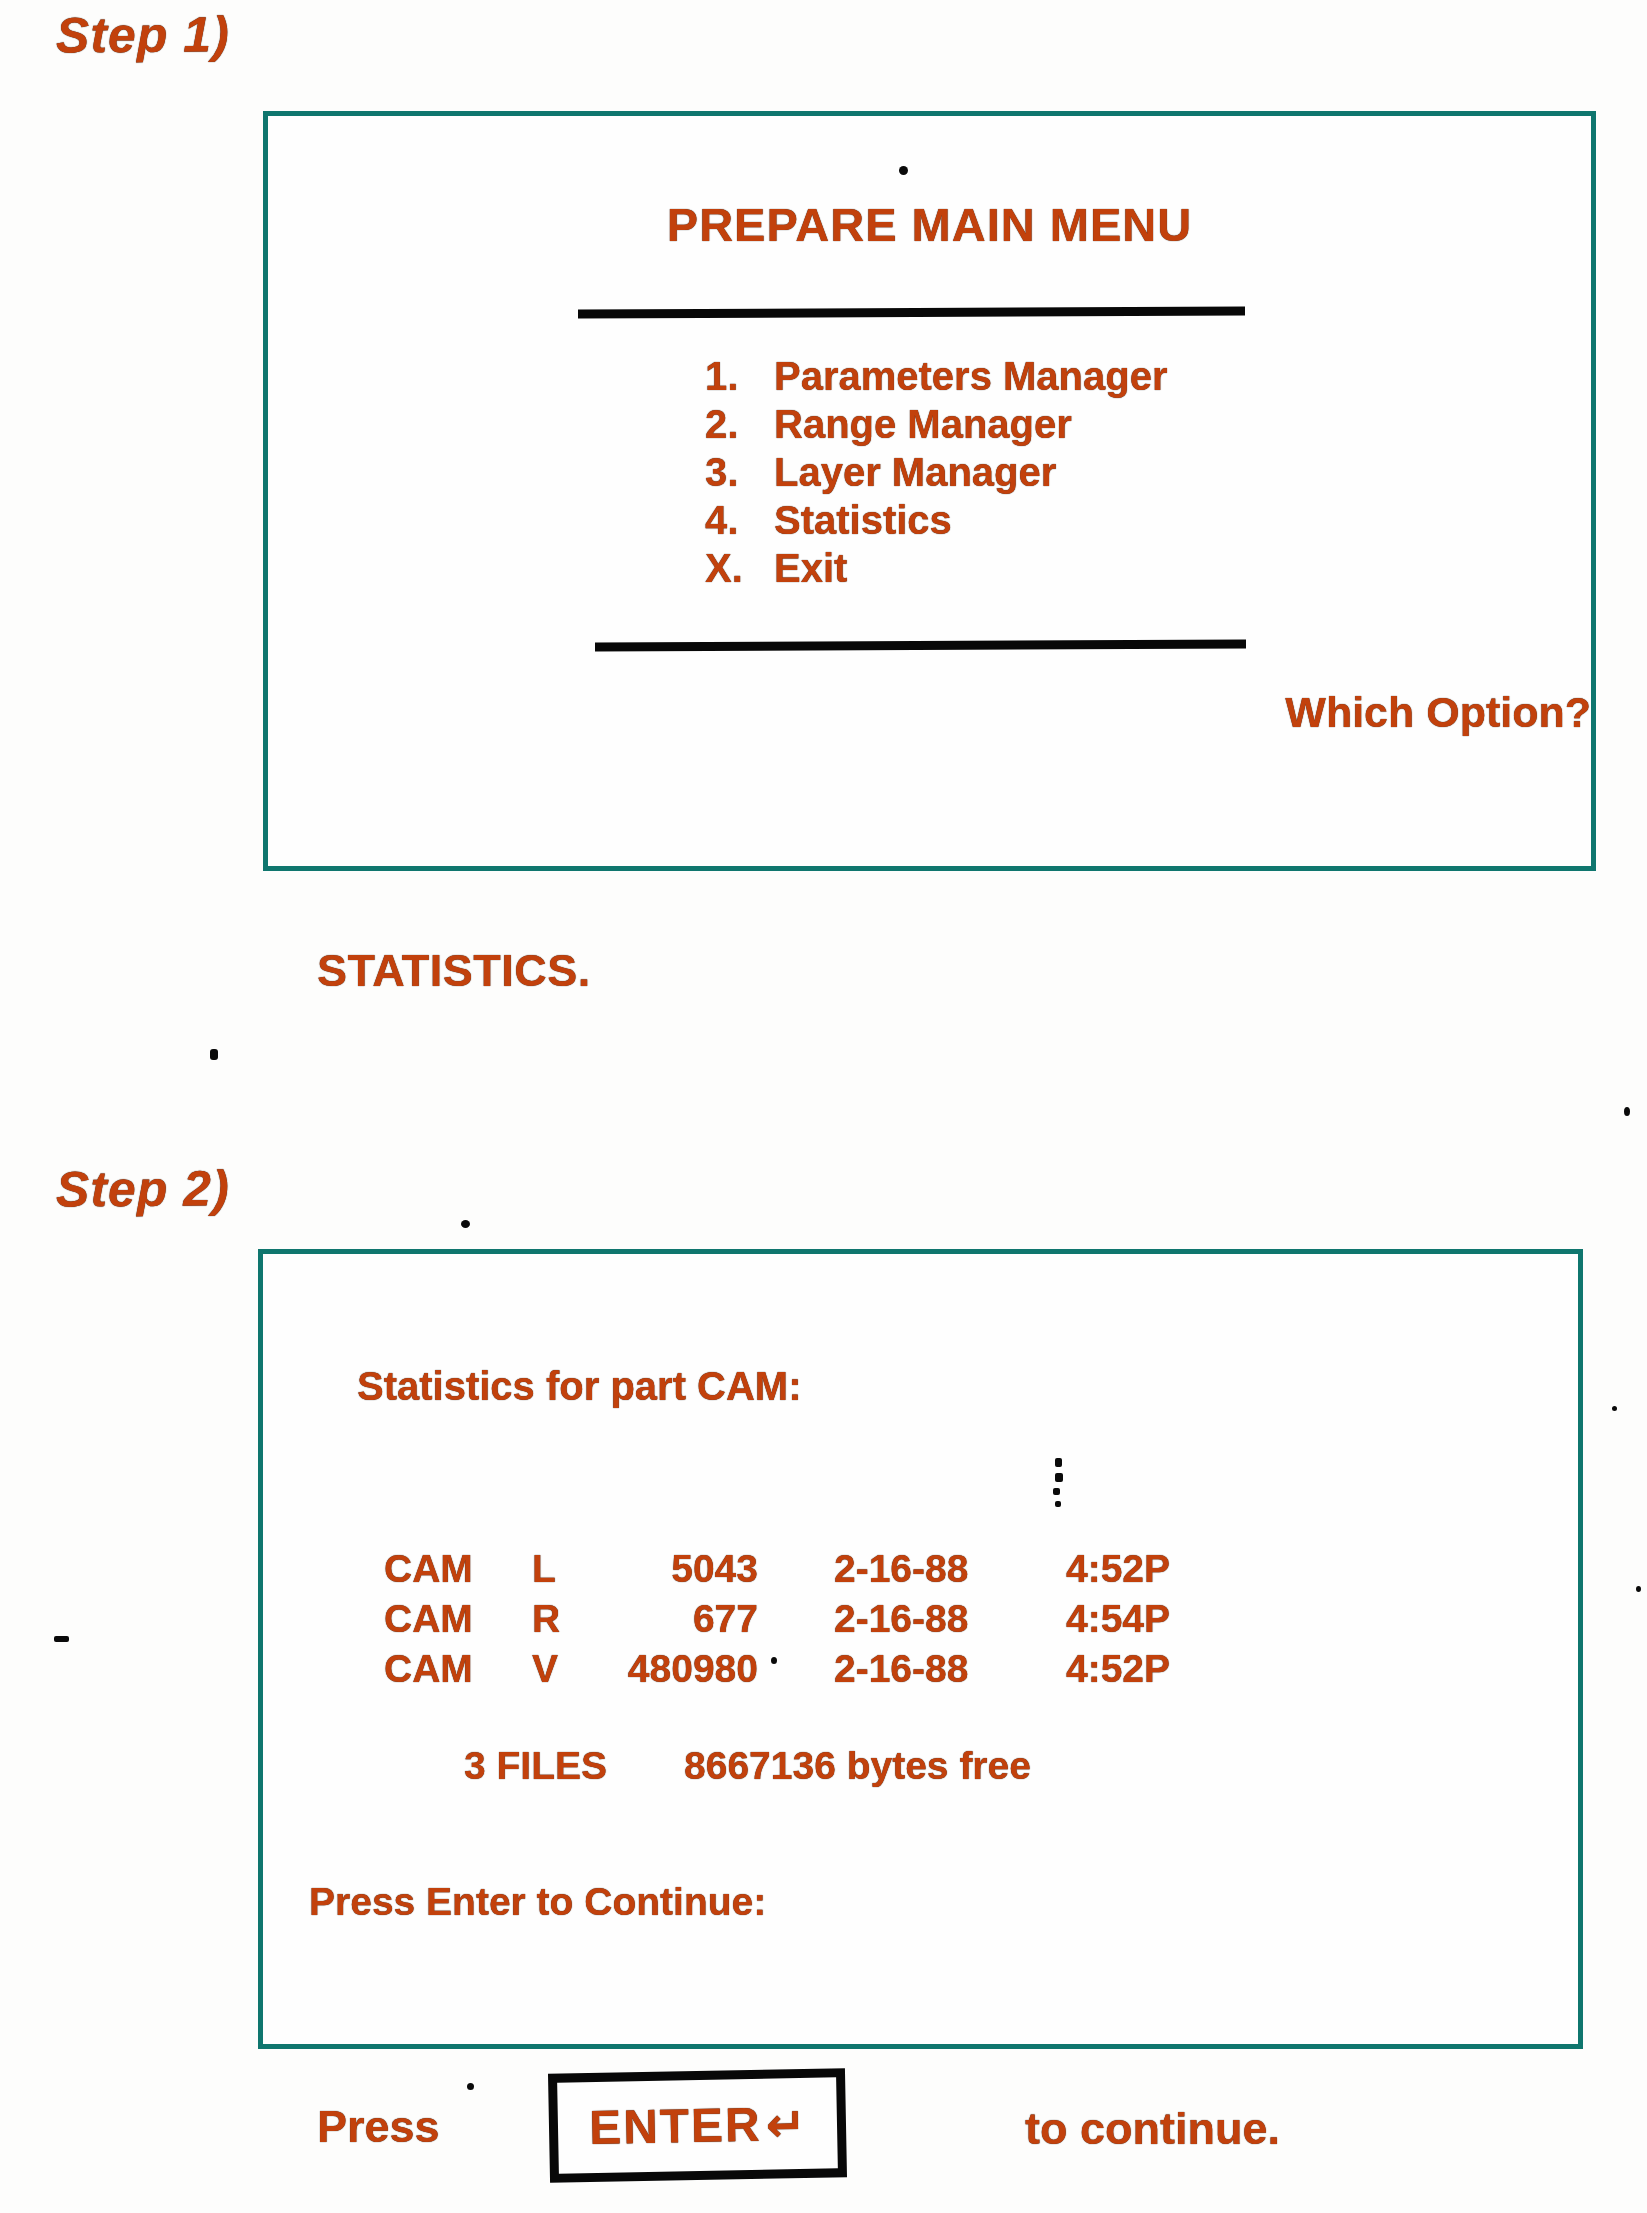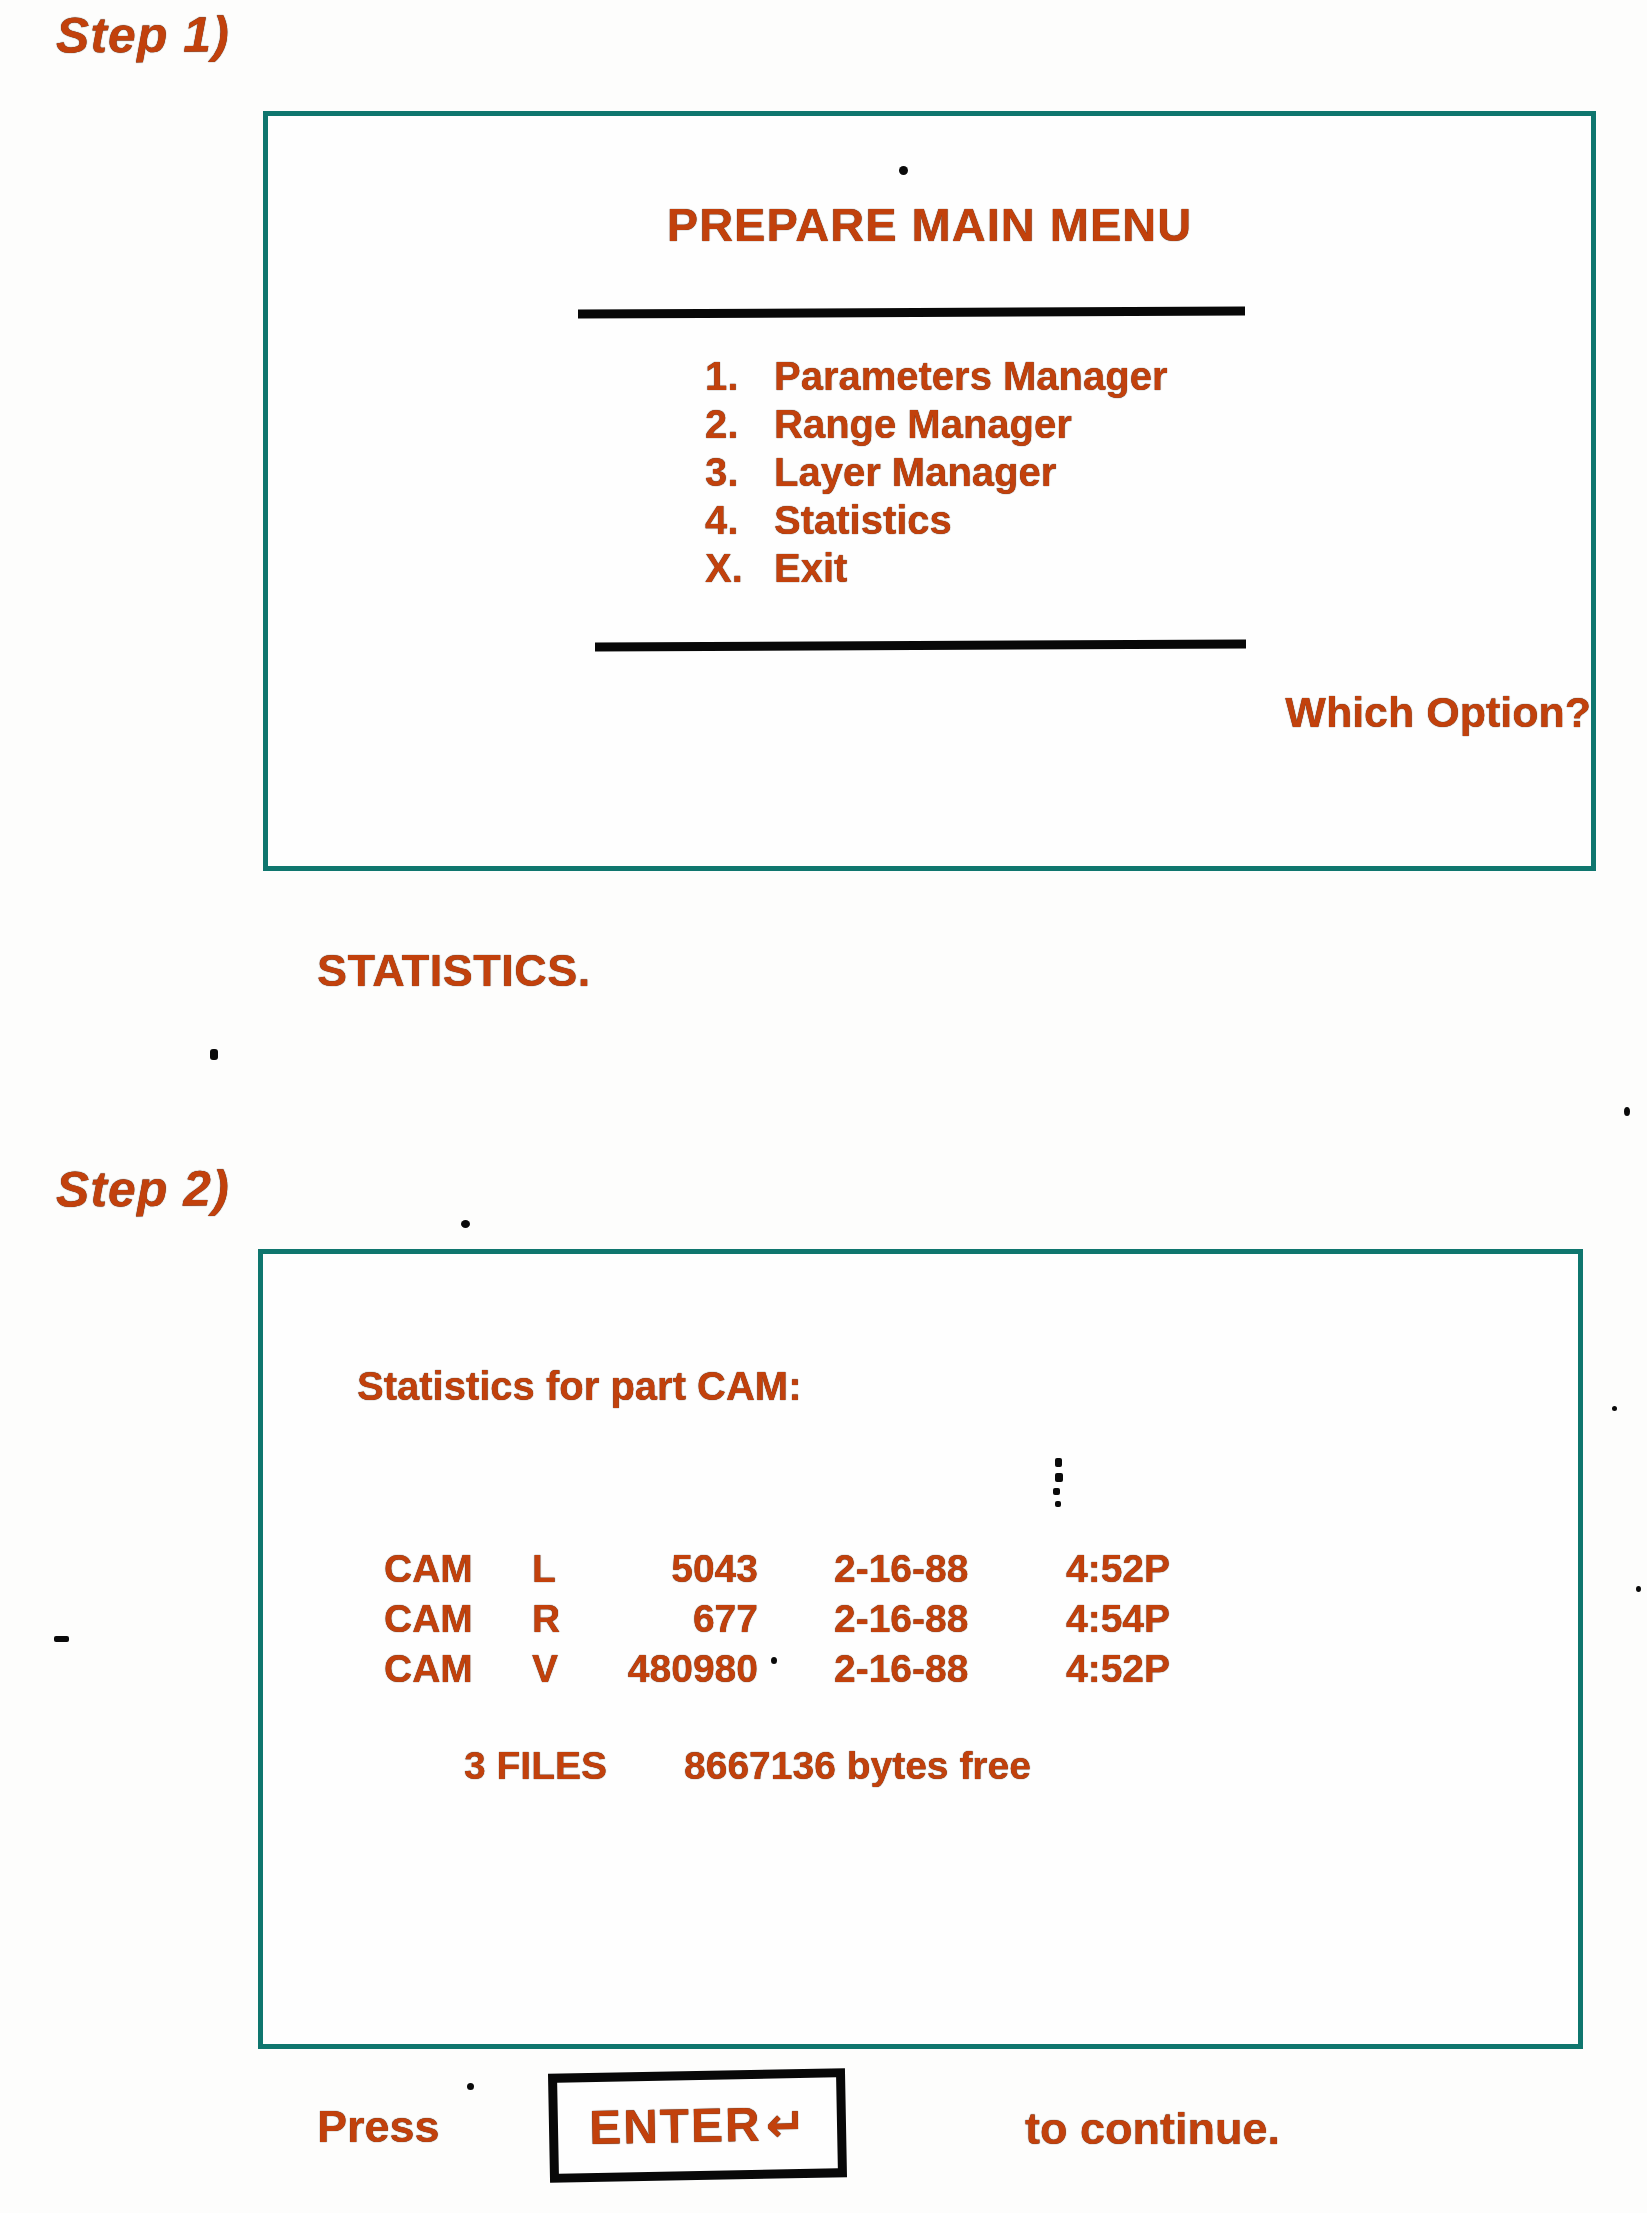--- a/index.html
+++ b/index.html
@@ -155,20 +155,21 @@
         <span class="fc fc-date ink">2-16-88</span>
         <span class="fc fc-time ink">4:52P</span>
       </div>
     </div>
 
     <div class="s2-summary">
       <span class="sum-files ink">3 FILES</span>
       <span class="sum-bytes ink">8667136 bytes free</span>
     </div>
 
+    <div class="s2-continue ink">Press Enter to Continue:</div>
   </div>
 
   <span class="f-press ink">Press</span>
   <span class="enter-key">
     <span class="ink">ENTER</span>
     <span class="ret ink">↵</span>
   </span>
   <span class="f-continue ink">to continue.</span>
 
   <div class="speck" id="speck-title"></div>

